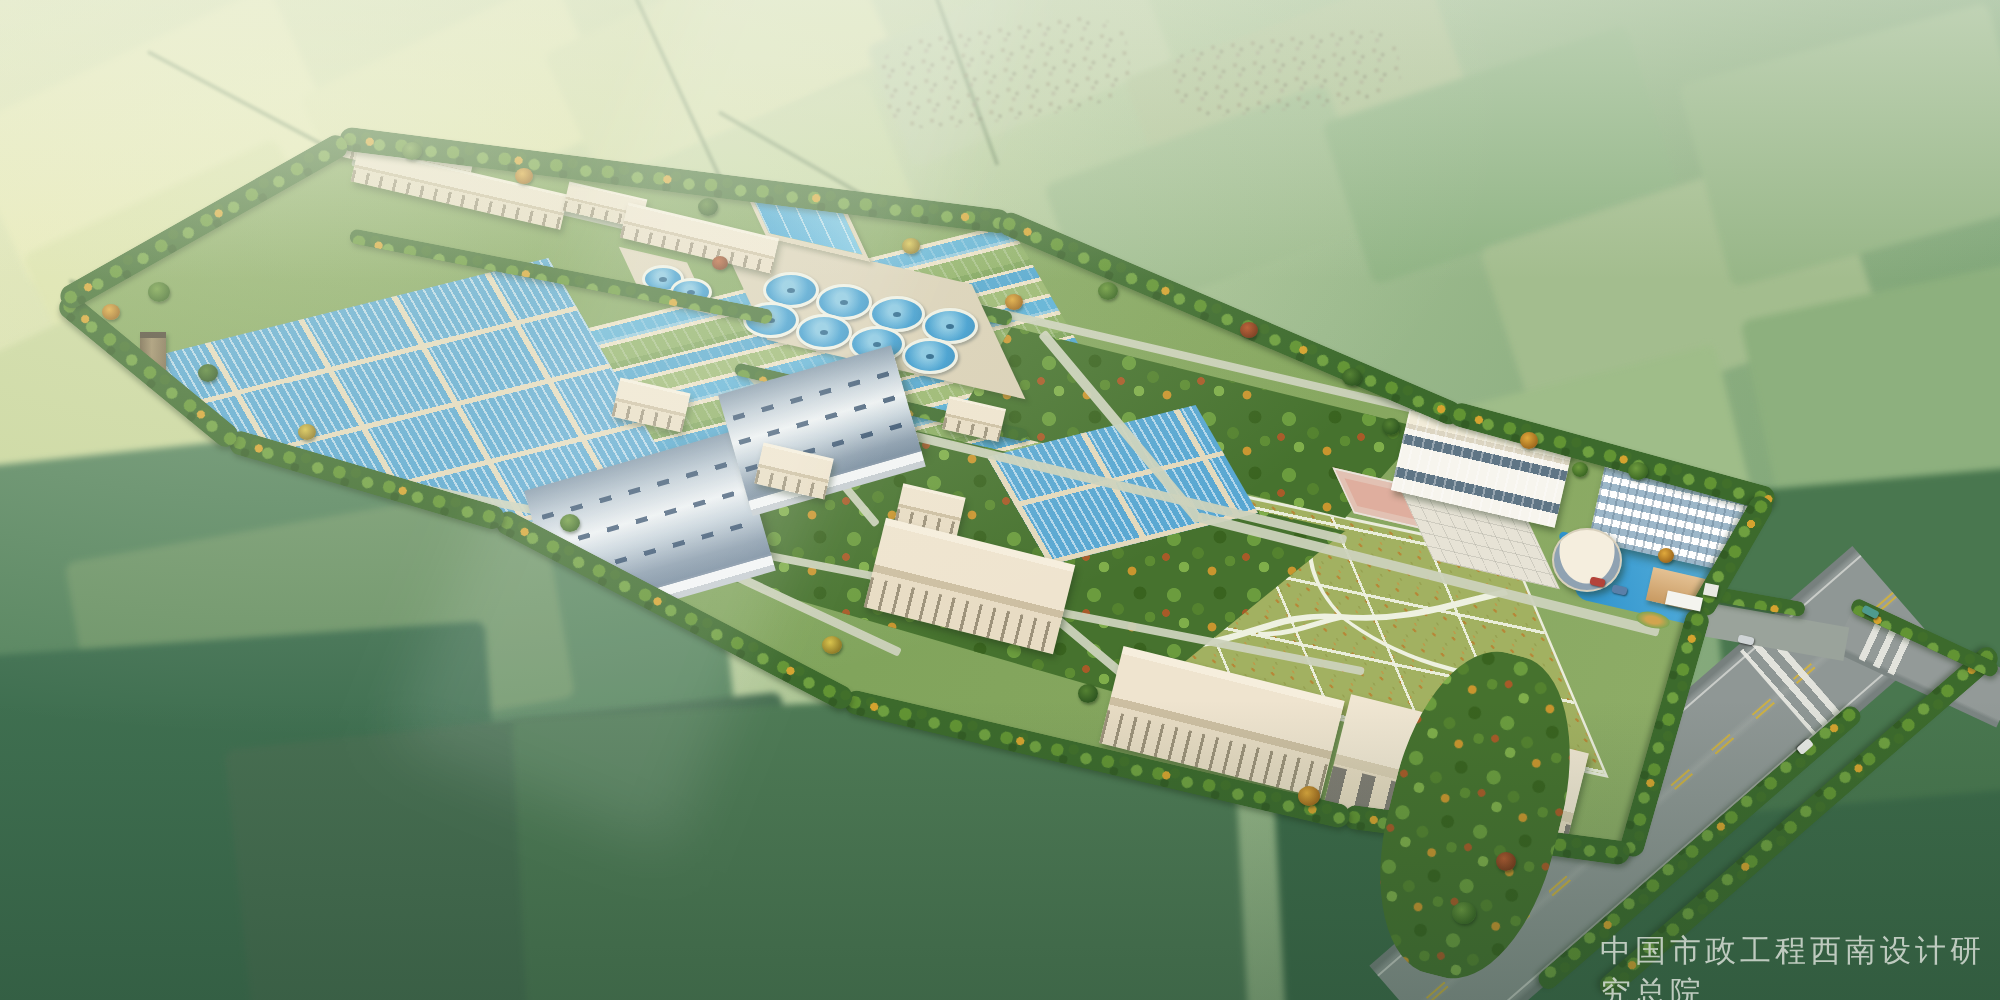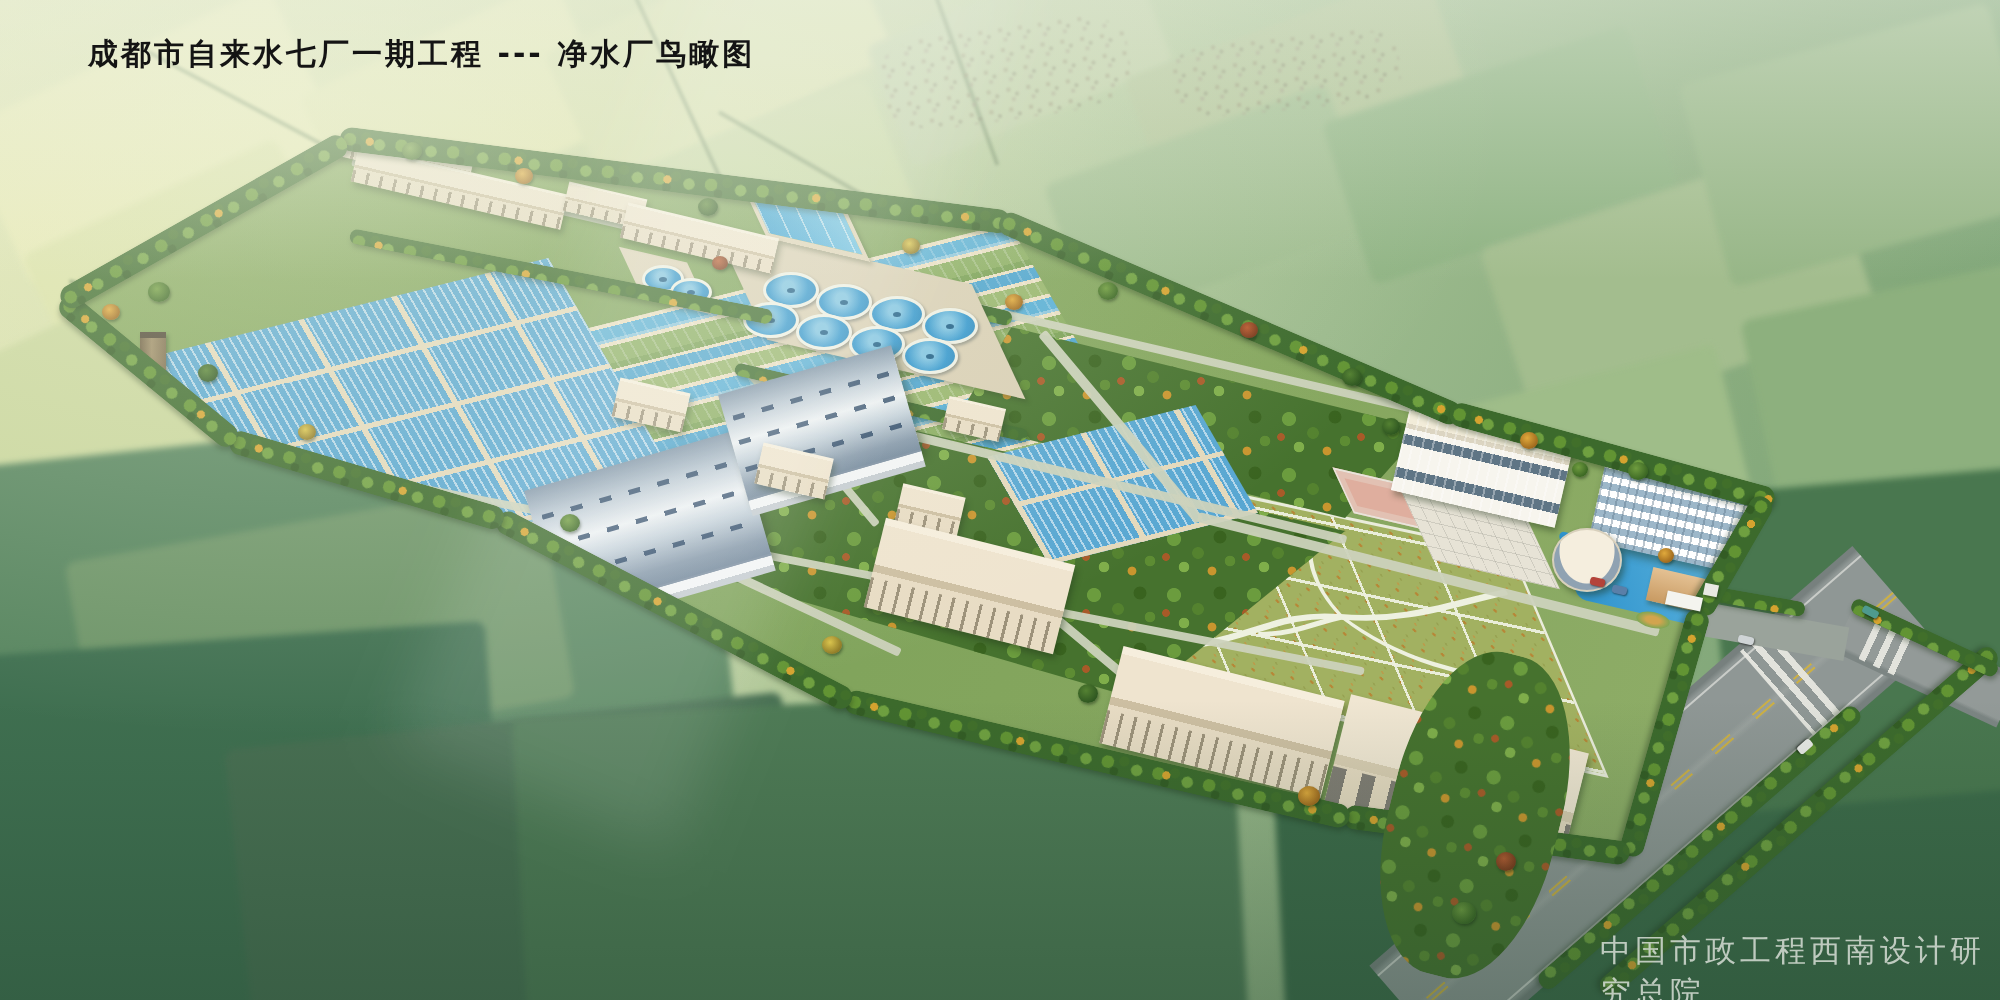--- a/index.html
+++ b/index.html
@@ -304,16 +304,15 @@
 
   <div class="haze" style="left:0;top:0;width:2000px;height:1000px;
     background:linear-gradient(180deg,rgba(234,240,228,.5) 0%,rgba(234,240,228,0) 28%);"></div>
   <div class="haze" style="left:0;top:0;width:2000px;height:1000px;
     background:radial-gradient(ellipse at 16% 10%,rgba(242,246,226,.45) 0%,rgba(242,246,226,0) 50%);"></div>
   <div class="haze" style="left:560px;top:-120px;width:300px;height:950px;
     background:rgba(255,255,255,.12);transform:rotate(22deg);filter:blur(30px);"></div>
   <div class="haze" style="left:0;top:0;width:2000px;height:1000px;
     background:linear-gradient(0deg,rgba(32,66,46,.35) 0%,rgba(32,66,46,0) 30%);"></div>
 
-  <div class="title-text">成都市自来水七厂一期工程 --- 净水厂鸟瞰图</div>
   <div class="credit-text">中国市政工程西南设计研究总院</div>
 
 </div>
 
 </body></html>

